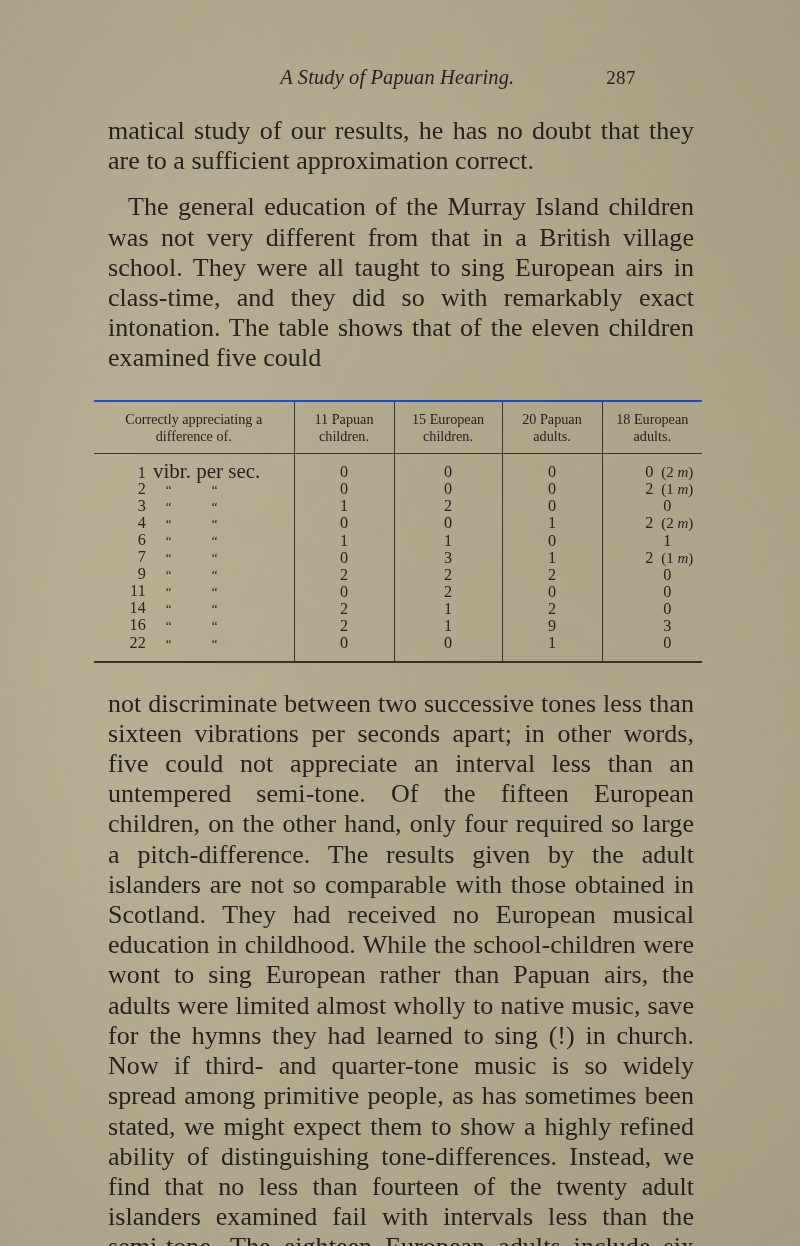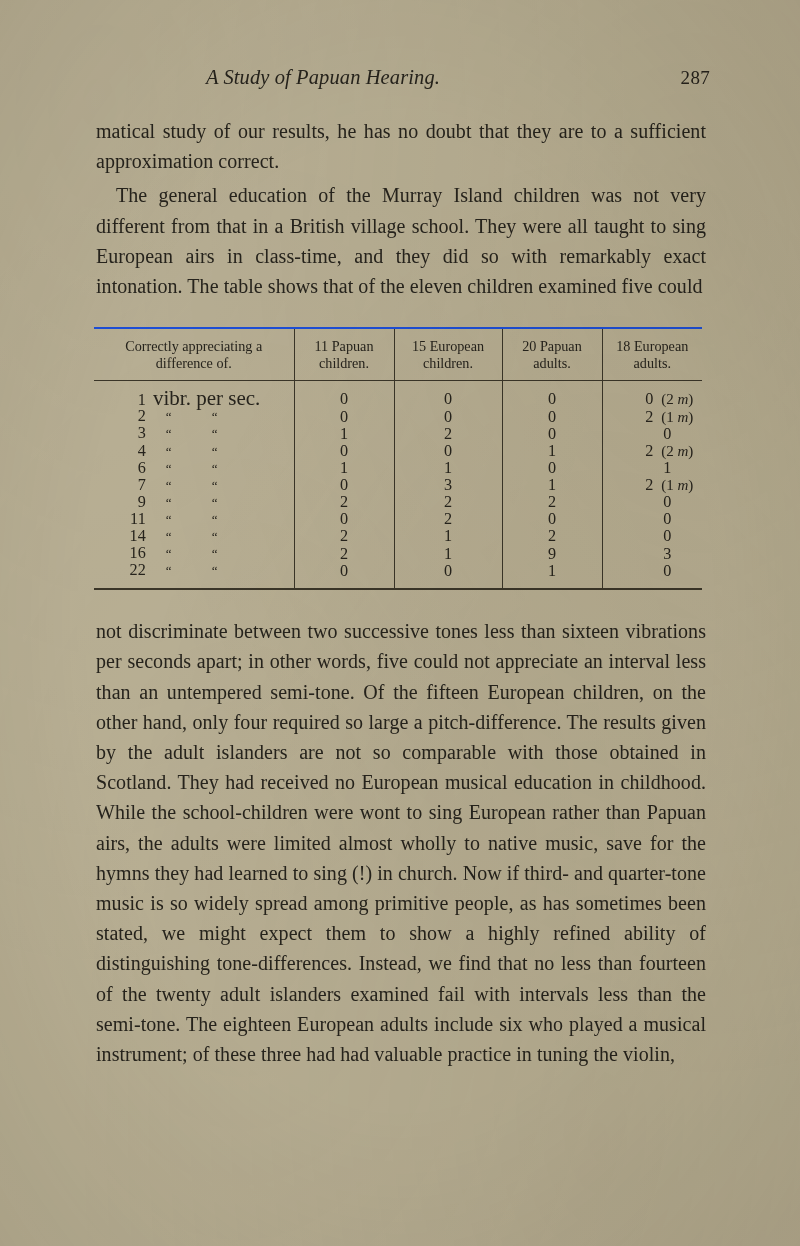--- a/index.html
+++ b/index.html
@@ -40,40 +40,40 @@
     position: absolute;
     left: 92px;
     top: 66px;
     width: 618px;
   }
 
   
   .running-head {
     display: flex;
     align-items: baseline;
-    justify-content: space-between;
+    justify-content: center;
     height: 34px;
     margin-bottom: 16px;
   }
   .running-title {
     font-style: italic;
     font-size: 20.5px;
     letter-spacing: 0.1px;
     margin-left: 114px;
   }
   .running-folio {
     font-size: 19px;
     margin-left: 92px;
     letter-spacing: 0.3px;
   }
 
   
   p.body {
-    margin: 4px;
-    font-size: 20px;
+    margin: 16px;
+    font-size: 26px;
     line-height: 30.2px;
     text-align: justify;
     text-align-last: left;
     hyphens: none;
     letter-spacing: 0.05px;
     font-family: Liberation Serif, serif;
   }
   p.body.indent { text-indent: 20px; }
 
   .block-top p.body + p.body { margin-top: 0; }

